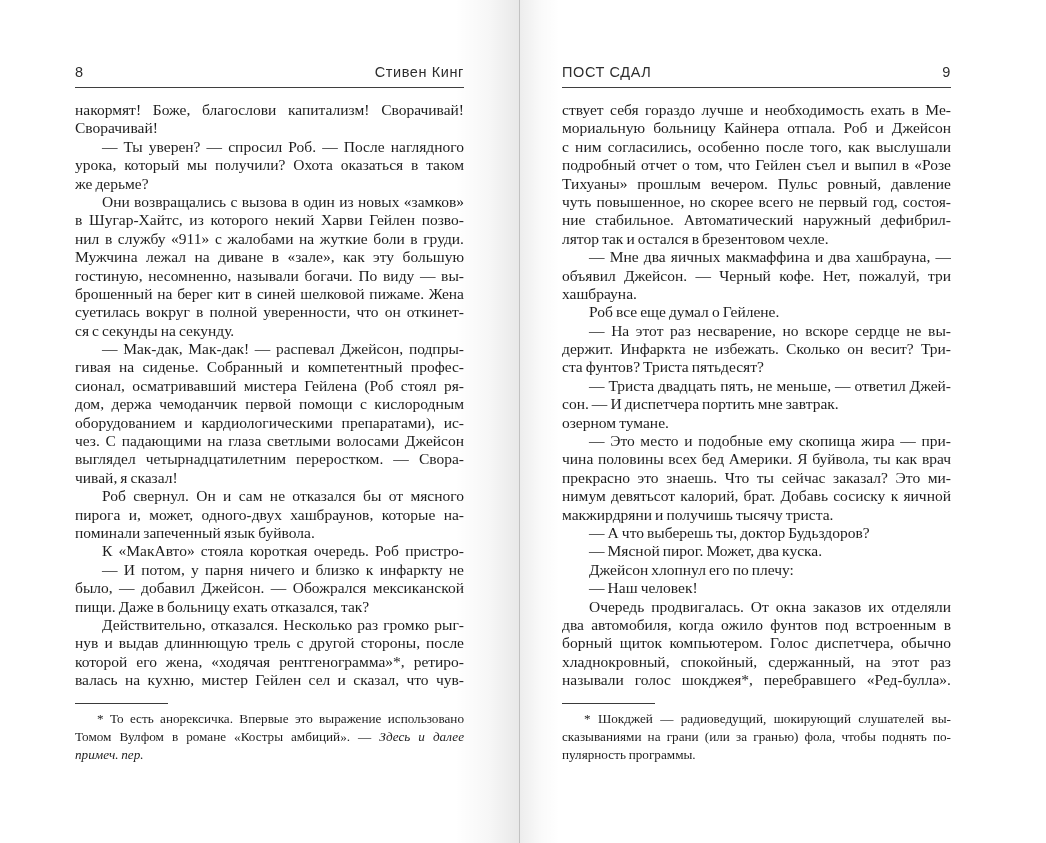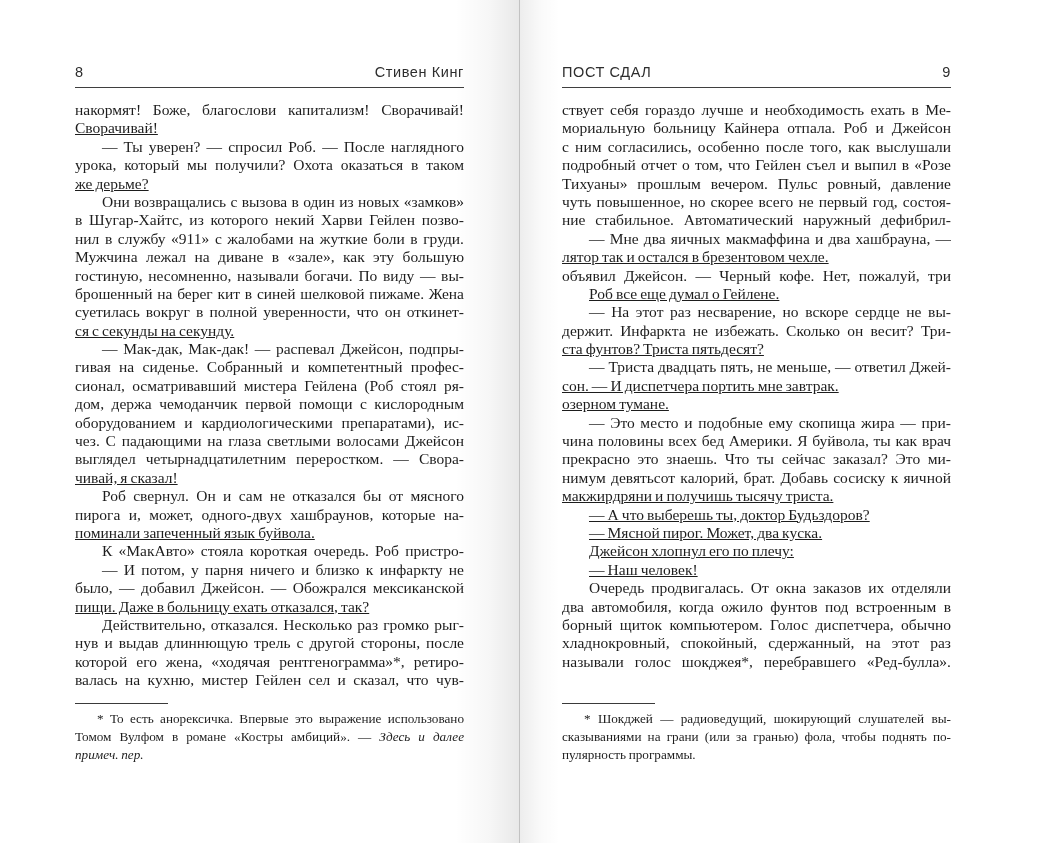--- a/index.html
+++ b/index.html
@@ -40,21 +40,21 @@
   .page-body { margin-top: 13px; }
   .tline {
     font-size: 15.5px;
     line-height: 18.4px;
     height: 18.4px;
     overflow: hidden;
     text-align: justify;
     text-align-last: justify;
     word-spacing: -0.8px;
   }
-  .tline.pend { text-align-last: left; text-decoration: underline; }
+  .tline.pend { text-align-last: left; }
   .tline.indent { text-indent: 27px; }
   .footnote { position: absolute; left: 0; right: 0; top: 639px; }
   .footnote-rule { width: 93px; border-top: 1px solid #3a3a3a; margin-bottom: 6px; }
   .fline {
     font-size: 13.2px;
     line-height: 17.8px;
     height: 17.8px;
     overflow: hidden;
     text-align: justify;
     text-align-last: justify;
@@ -124,23 +124,24 @@
       <span>9</span>
     </div>
     <div class="page-body">
         <div class="tline">ствует себя гораздо лучше и необходимость ехать в Ме-</div>
         <div class="tline">мориальную больницу Кайнера отпала. Роб и Джейсон</div>
         <div class="tline">с ним согласились, особенно после того, как выслушали</div>
         <div class="tline">подробный отчет о том, что Гейлен съел и выпил в «Розе</div>
         <div class="tline">Тихуаны» прошлым вечером. Пульс ровный, давление</div>
         <div class="tline">чуть повышенное, но скорее всего не первый год, состоя-</div>
         <div class="tline">ние стабильное. Автоматический наружный дефибрил-</div>
+        <div class="tline pend">лятор так и остался в брезентовом чехле.</div>
         <div class="tline indent">— Мне два яичных макмаффина и два хашбрауна, —</div>
-        <div class="tline pend">лятор так и остался в брезентовом чехле.</div>
         <div class="tline">объявил Джейсон. — Черный кофе. Нет, пожалуй, три</div>
+        <div class="tline pend">хашбрауна.</div>
         <div class="tline indent pend">Роб все еще думал о Гейлене.</div>
         <div class="tline indent">— На этот раз несварение, но вскоре сердце не вы-</div>
         <div class="tline">держит. Инфаркта не избежать. Сколько он весит? Три-</div>
         <div class="tline pend">ста фунтов? Триста пятьдесят?</div>
         <div class="tline indent">— Триста двадцать пять, не меньше, — ответил Джей-</div>
         <div class="tline pend">сон. — И диспетчера портить мне завтрак.</div>
         <div class="tline pend">озерном тумане.</div>
         <div class="tline indent">— Это место и подобные ему скопища жира — при-</div>
         <div class="tline">чина половины всех бед Америки. Я буйвола, ты как врач</div>
         <div class="tline">прекрасно это знаешь. Что ты сейчас заказал? Это ми-</div>

